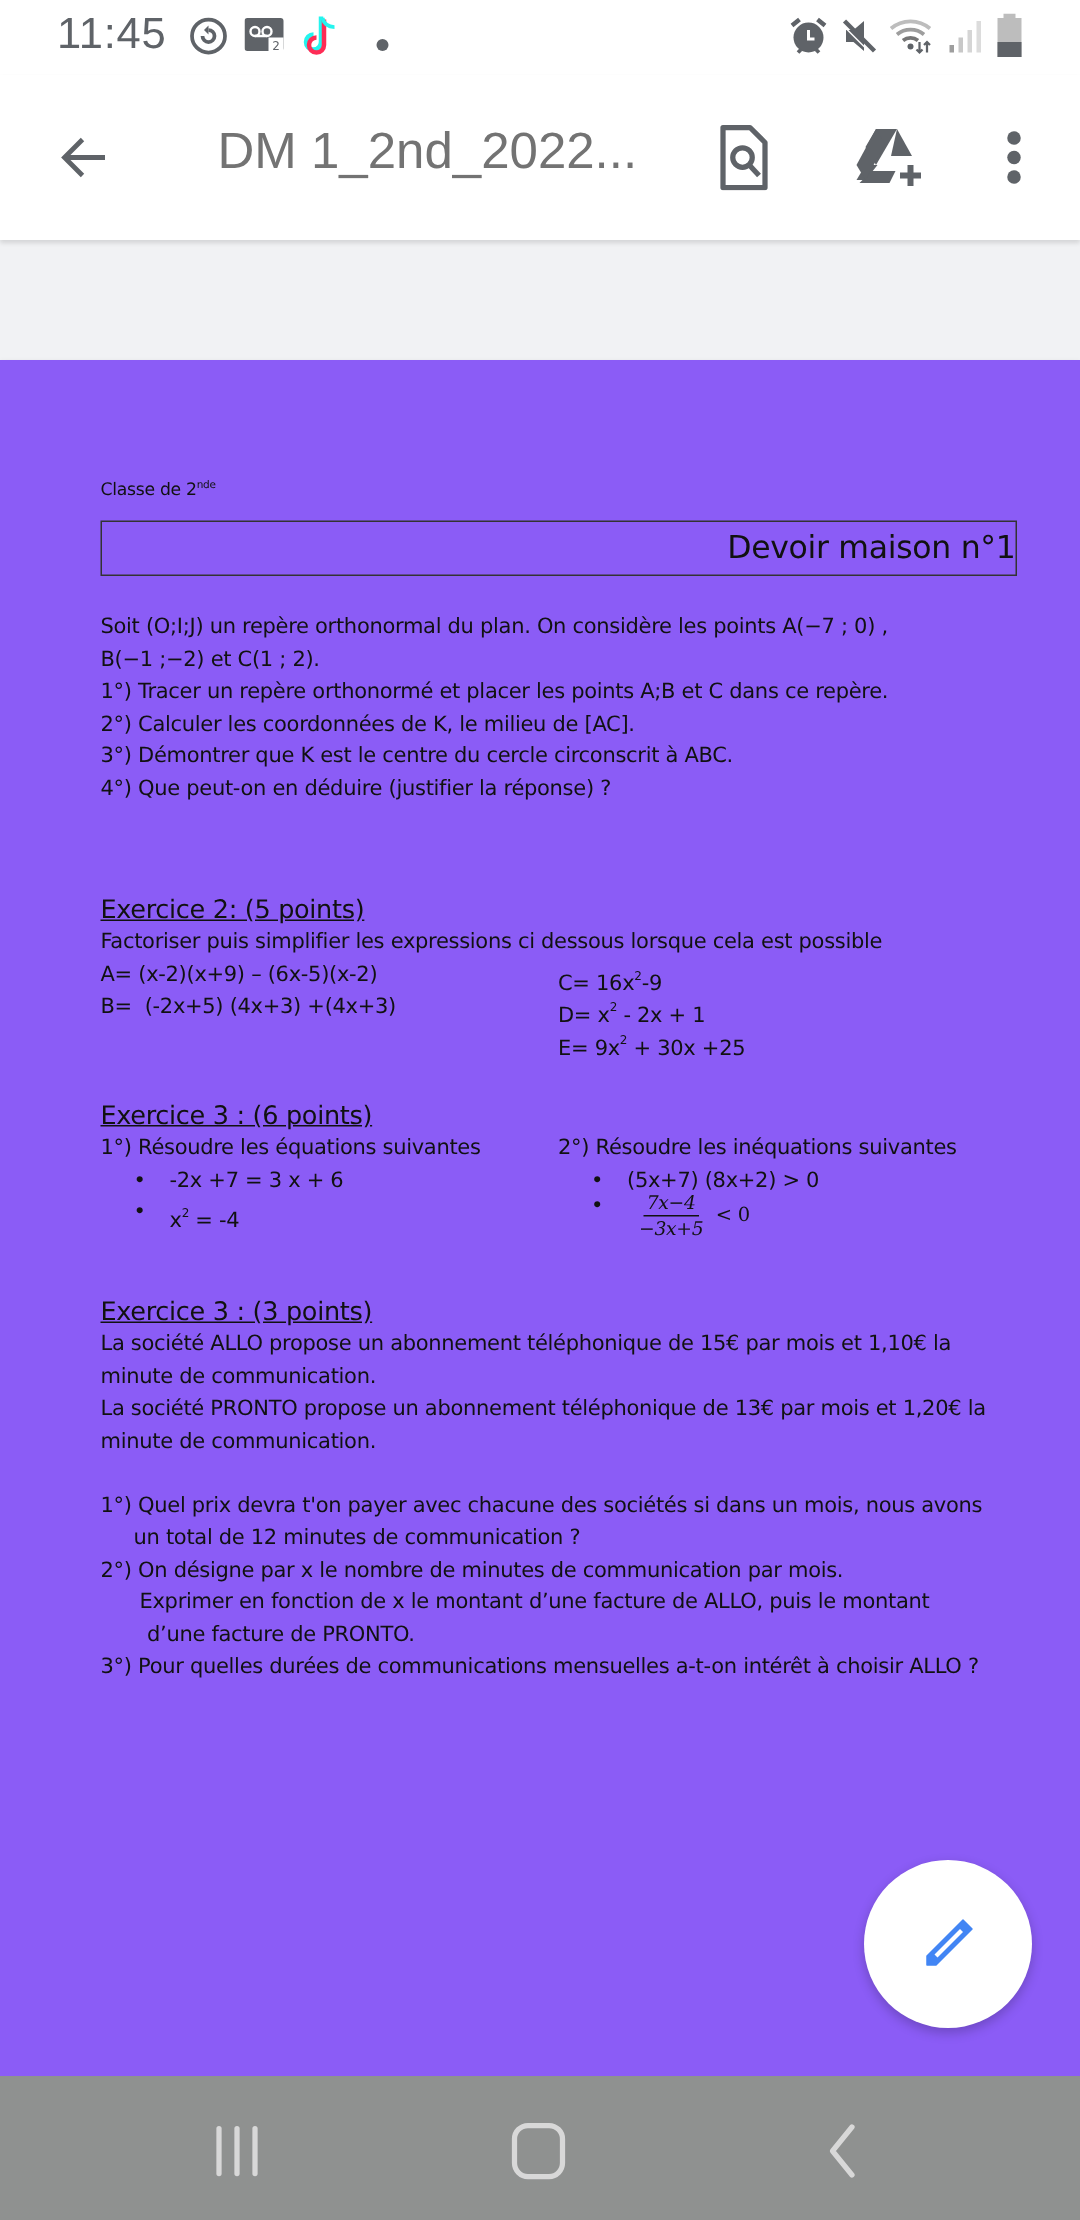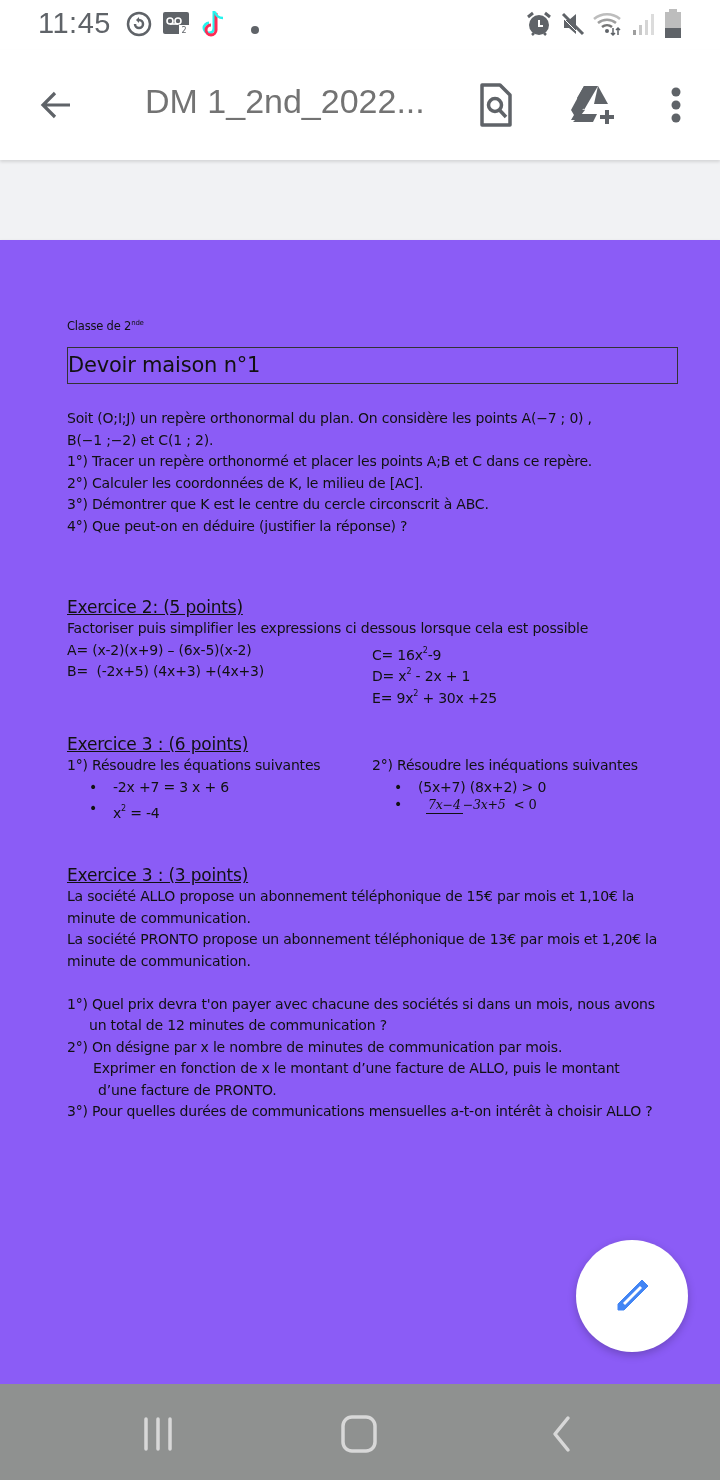--- a/index.html
+++ b/index.html
@@ -17,29 +17,29 @@
   .ab-btn { position: absolute; display: flex; align-items: center; justify-content: center; }
 
   
   .viewer { position: absolute; top: 160px; left: 0; width: 720px; height: 1224px; background: #f1f2f4; }
   .page { position: absolute; top: 80px; left: 0; width: 720px; height: 1172px; background: #8b5cf6; box-shadow: 0 2px 4px rgba(0,0,0,0.15); }
 
   
   .doc { position: absolute; left: 67px; top: 0; width: 612px; color: #111; font-family: "DejaVu Sans", sans-serif; font-size: 14px; line-height: 21.5px; letter-spacing: -0.2px; }
   .class-label { position: absolute; top: 73px; left: 0; font-size: 11.5px; }
   .class-label sup { font-size: 7px; }
-  .title-box { position: absolute; top: 107px; left: 0; width: 611px; height: 37px; border: 1.5px solid #333; text-align: left; font-size: 21px; line-height: 35px; }
+  .title-box { position: absolute; top: 107px; left: 0; width: 611px; height: 37px; border: 1.5px solid #333; text-align: right; font-size: 21px; line-height: 35px; }
   .ex-heading { font-size: 17px; text-decoration: underline; line-height: 22px; }
   .section { position: absolute; left: 0; width: 612px; }
   .two-col { position: relative; height: 21.5px; }
   .two-col .right { position: absolute; left: 305px; top: 0; }
   .bullet { position: relative; padding-left: 46px; }
   .bullet::before { content: "•"; position: absolute; left: 22px; }
   sup.sm { font-size: 8px; vertical-align: 7px; }
-  .frac { display: inline-flex; flex-direction: row; align-items: center; vertical-align: middle; font-family: "DejaVu Serif", serif; font-size: 12.5px; line-height: 16px; font-style: italic; }
+  .frac { display: inline-flex; flex-direction: column; align-items: center; vertical-align: middle; font-family: "DejaVu Serif", serif; font-size: 12.5px; line-height: 16px; font-style: italic; }
   .frac .num { border-bottom: 1px solid #111; padding: 0 2px; }
   .indent1 { padding-left: 22px; }
   .indent2 { padding-left: 26px; }
   .indent3 { padding-left: 31px; }
 
   
   .fab { position: absolute; left: 576px; top: 1240px; width: 112px; height: 112px; border-radius: 50%; background: #fff; box-shadow: 0 3px 8px rgba(0,0,0,0.22); display: flex; align-items: center; justify-content: center; z-index: 5; }
 
   
   .nav-bar { position: absolute; top: 1384px; left: 0; width: 720px; height: 96px; background: #8f9190; }

